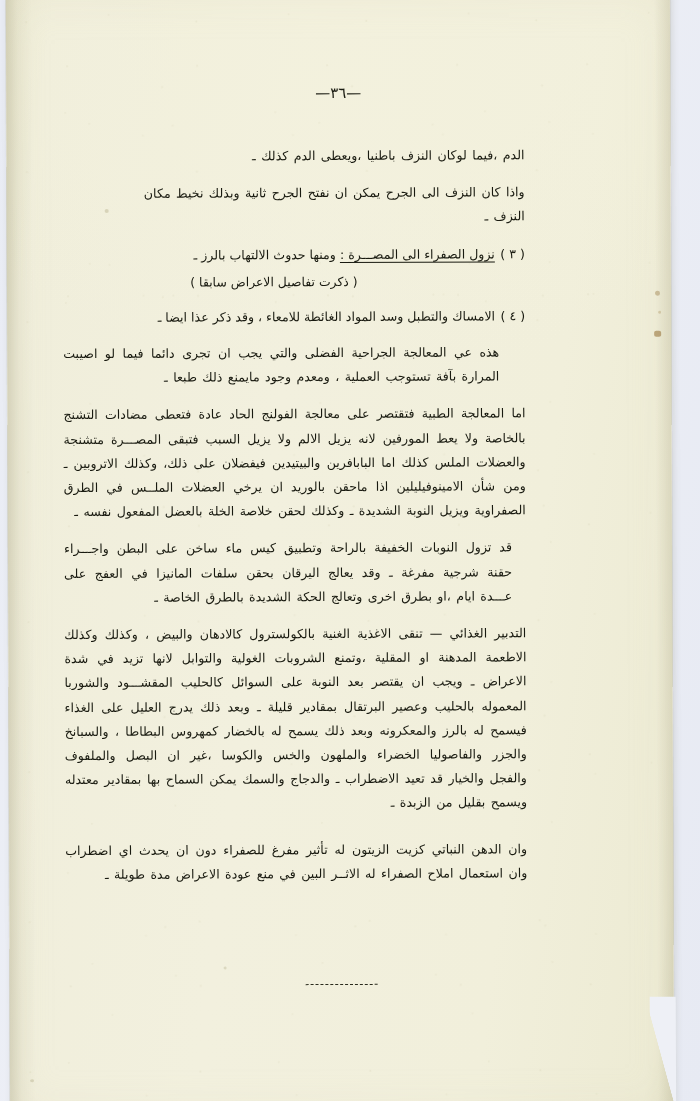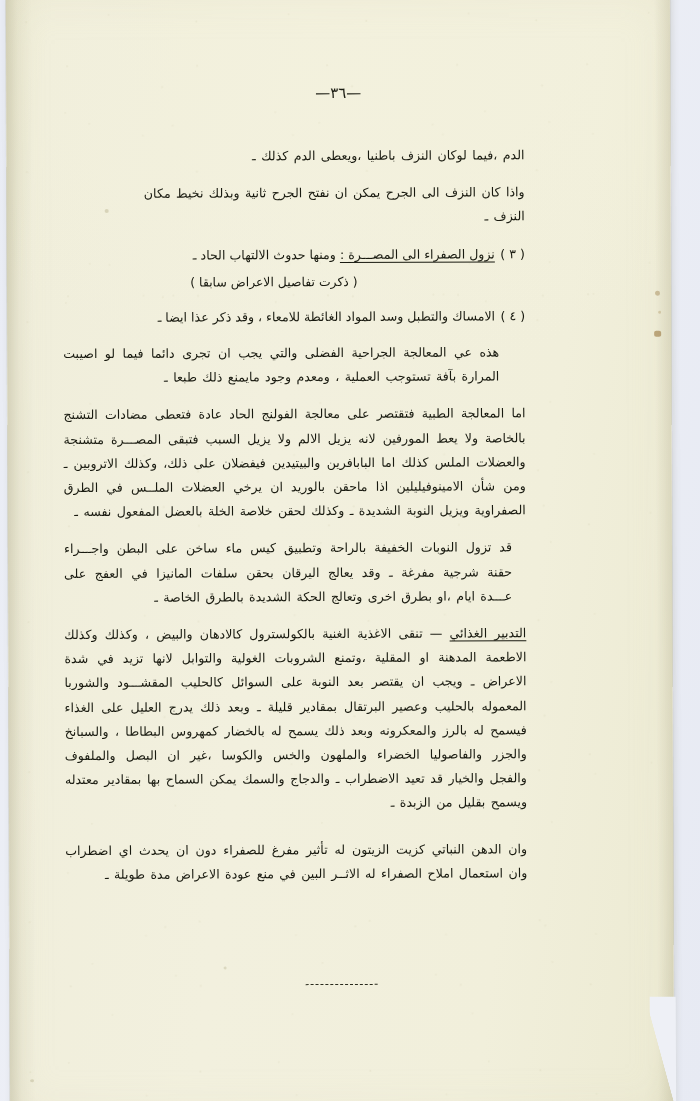--- a/index.html
+++ b/index.html
@@ -158,21 +158,20 @@
   }
   .sub-note {
     margin: -8px 0 12px 0;
     font-size: 12.4px;
     line-height: 22px;
     text-align: center;
     padding-right: 40px;
   }
 
   .inline-underline {
-    text-decoration: underline;
     text-underline-offset: 3px;
     text-decoration-thickness: 1px;
   }
 
   
   .tabbed { padding-right: 26px; }
   .tabbed2 { padding-right: 14px; }
 
   
   #closing-rule {
@@ -220,21 +219,21 @@
 
     <p class="para lead">الدم ،فيما لوكان النزف باطنيا ،ويعطى الدم كذلك ـ</p>
 
     <p class="para">واذا كان النزف الى الجرح يمكن ان نفتح الجرح ثانية وبذلك نخيط مكان</p>
 
     <p class="para" style="margin-top:-13px;">النزف ـ</p>
 
     <p class="numbered-item">
       <span class="num">( ٣ )</span>
       <span class="item-title">نزول الصفراء الى المصـــرة :</span>
-      <span>ومنها حدوث الالتهاب الحاد ـ</span>
+      <span>ومنها حدوث الالتهاب بالرز ـ</span>
     </p>
 
     <p class="sub-note">( ذكرت تفاصيل الاعراض سابقا )</p>
 
     <p class="numbered-item">
       <span class="num">( ٤ )</span>
       <span>الامساك والتطبل وسد المواد الغائطة للامعاء ، وقد ذكر عذا ايضا ـ</span>
     </p>
 
     <p class="para block tabbed">هذه عي المعالجة الجراحية الفضلى والتي يجب ان تجرى دائما فيما لو اصيبت المرارة بآفة تستوجب العملية ، ومعدم وجود مايمنع ذلك طبعا ـ</p>

